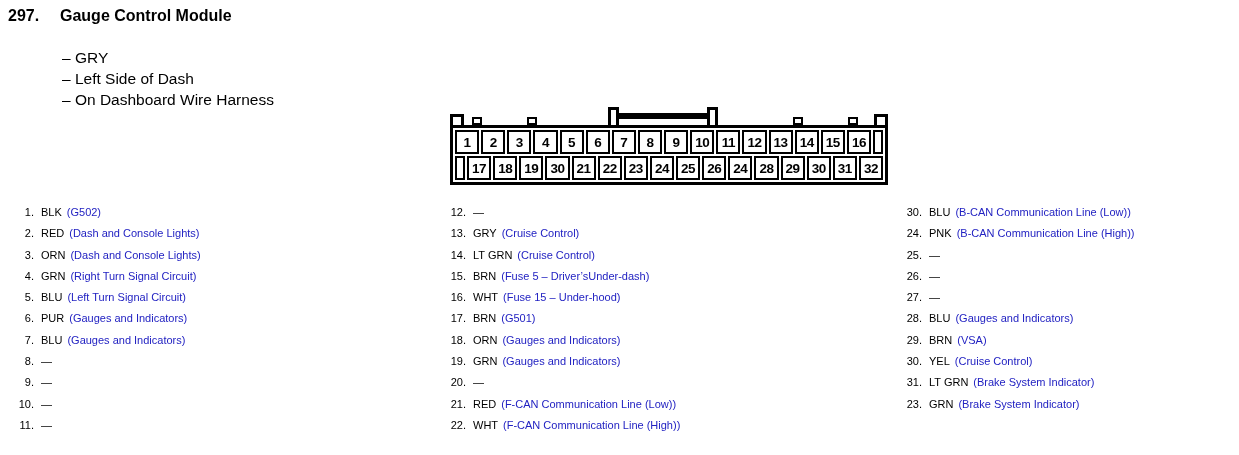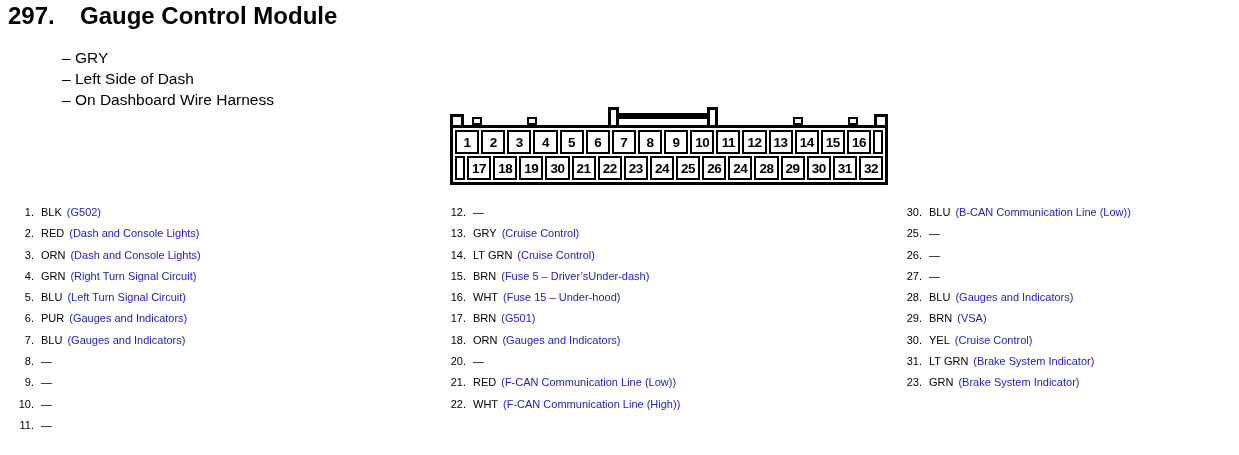--- a/index.html
+++ b/index.html
@@ -1,21 +1,21 @@
 <!DOCTYPE html>
 <html style="--link-blue: #2222c2;"><head>
 <meta charset="utf-8">
 <style>
   html,body{margin:0;padding:0;background:#ffffff;}
   body{width:1239px;height:455px;font-family:"Liberation Sans",sans-serif;color:#000;}
   .page{position:relative;width:1239px;height:455px;background:#fff;overflow:hidden;}
 
   
   .header{position:absolute;left:8px;top:5px;}
-  .title-line{display:flex;font-weight:bold;font-size:24px;line-height:22px;gap:20px;}
+  .title-line{display:flex;font-weight:bold;font-size:16px;line-height:22px;}
   .item-num{width:52px;}
   .details{margin-left:54px;margin-top:20px;font-size:15.5px;line-height:21px;}
 
   
   .connector{position:absolute;left:450px;top:107px;width:438px;height:78px;}
   .lip{position:absolute;top:7px;width:14px;height:11px;background:#fff;border:3px solid #000;border-bottom:none;box-sizing:border-box;}
   .lip-left{left:0;}
   .lip-right{right:0;}
   .bump{position:absolute;top:10px;width:10px;height:8px;background:#fff;border:2.5px solid #000;box-sizing:border-box;}
   .latch-bar{position:absolute;left:166px;top:6px;width:94px;height:6px;background:#000;}
@@ -116,27 +116,29 @@
   </div>
 
   <div class="pin-col" style="left:440px">
     <div class="prow"><span class="pnum">12.</span><span class="pcode">—</span><span class="pdesc"></span></div>
     <div class="prow"><span class="pnum">13.</span><span class="pcode">GRY</span><span class="pdesc">(Cruise Control)</span></div>
     <div class="prow"><span class="pnum">14.</span><span class="pcode">LT GRN</span><span class="pdesc">(Cruise Control)</span></div>
     <div class="prow"><span class="pnum">15.</span><span class="pcode">BRN</span><span class="pdesc">(Fuse 5 – Driver’sUnder-dash)</span></div>
     <div class="prow"><span class="pnum">16.</span><span class="pcode">WHT</span><span class="pdesc">(Fuse 15 – Under-hood)</span></div>
     <div class="prow"><span class="pnum">17.</span><span class="pcode">BRN</span><span class="pdesc">(G501)</span></div>
     <div class="prow"><span class="pnum">18.</span><span class="pcode">ORN</span><span class="pdesc">(Gauges and Indicators)</span></div>
+    <div class="prow"><span class="pnum">19.</span><span class="pcode">GRN</span><span class="pdesc">(Gauges and Indicators)</span></div>
     <div class="prow"><span class="pnum">20.</span><span class="pcode">—</span><span class="pdesc"></span></div>
     <div class="prow"><span class="pnum">21.</span><span class="pcode">RED</span><span class="pdesc">(F-CAN Communication Line (Low))</span></div>
     <div class="prow"><span class="pnum">22.</span><span class="pcode">WHT</span><span class="pdesc">(F-CAN Communication Line (High))</span></div>
   </div>
 
   <div class="pin-col" style="left:896px">
     <div class="prow"><span class="pnum">30.</span><span class="pcode">BLU</span><span class="pdesc">(B-CAN Communication Line (Low))</span></div>
+    <div class="prow"><span class="pnum">24.</span><span class="pcode">PNK</span><span class="pdesc">(B-CAN Communication Line (High))</span></div>
     <div class="prow"><span class="pnum">25.</span><span class="pcode">—</span><span class="pdesc"></span></div>
     <div class="prow"><span class="pnum">26.</span><span class="pcode">—</span><span class="pdesc"></span></div>
     <div class="prow"><span class="pnum">27.</span><span class="pcode">—</span><span class="pdesc"></span></div>
     <div class="prow"><span class="pnum">28.</span><span class="pcode">BLU</span><span class="pdesc">(Gauges and Indicators)</span></div>
     <div class="prow"><span class="pnum">29.</span><span class="pcode">BRN</span><span class="pdesc">(VSA)</span></div>
     <div class="prow"><span class="pnum">30.</span><span class="pcode">YEL</span><span class="pdesc">(Cruise Control)</span></div>
     <div class="prow"><span class="pnum">31.</span><span class="pcode">LT GRN</span><span class="pdesc">(Brake System Indicator)</span></div>
     <div class="prow"><span class="pnum">23.</span><span class="pcode">GRN</span><span class="pdesc">(Brake System Indicator)</span></div>
   </div>
 

